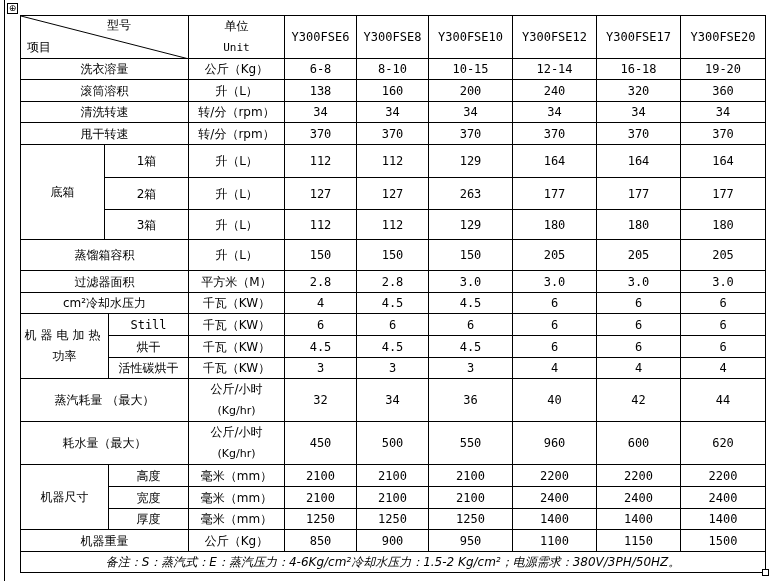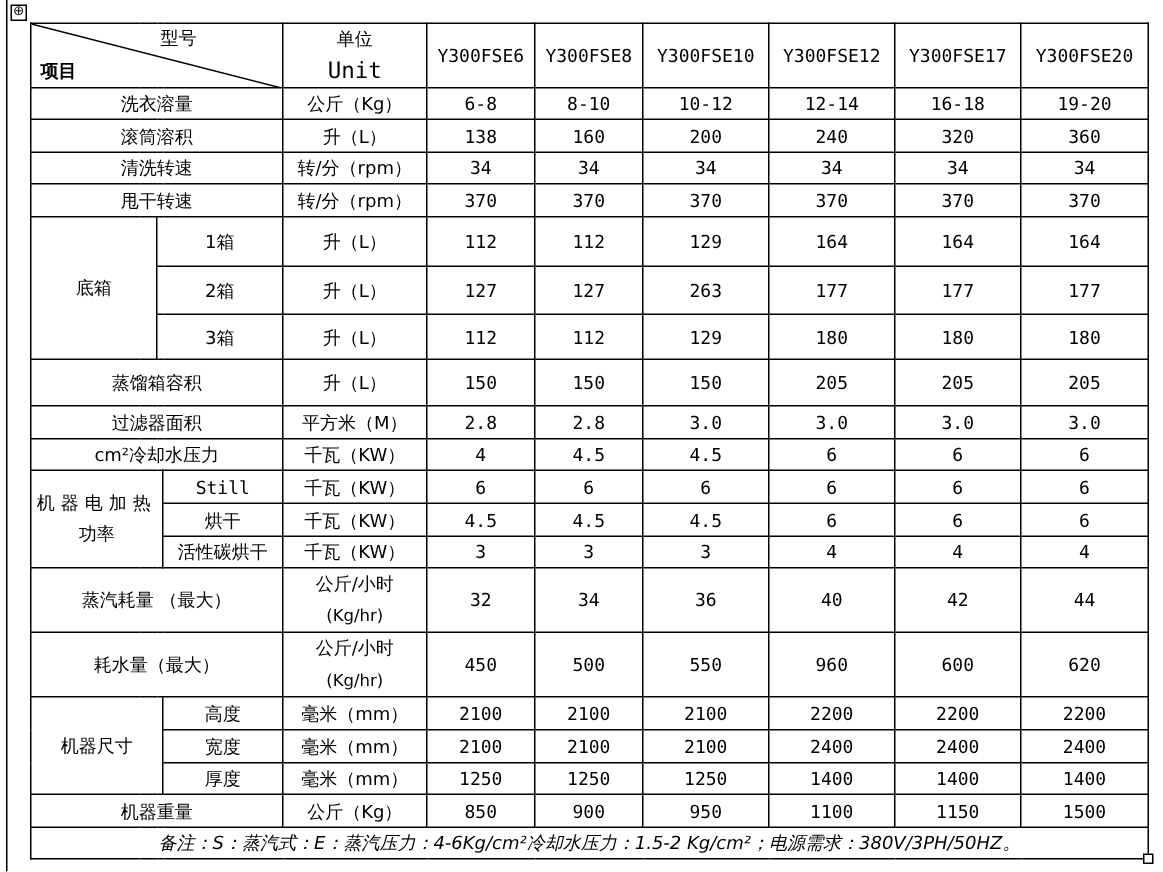--- a/index.html
+++ b/index.html
@@ -10,21 +10,21 @@
                  box-sizing:border-box; font-size:9px; line-height:9px; text-align:center; background:#fff; }
   .resize-handle { position:absolute; left:762px; top:569px; width:7px; height:7px; border:1px solid #000; box-sizing:border-box; background:#fff; }
   table.spec { position:absolute; left:20px; top:15px; border-collapse:collapse; table-layout:fixed; width:745px; }
   table.spec td { border:1px solid #000; padding:0; text-align:center; vertical-align:middle;
                   font-size:12px; line-height:14px; white-space:nowrap; overflow:hidden; }
   td.mono { font-family:"DejaVu Sans Mono", "Liberation Mono", monospace; font-size:11px; }
   td.left { text-align:left; padding-left:6px; }
   .diag { position:relative;margin-left:33px; }
   .diag svg { position:absolute; left:0; top:0; }
   .diag .tl { position:absolute; left:86px; top:2px; font-size:12px; }
-  .diag .bl { position:absolute; left:6px; top:24px; font-size:12px;font-weight:bold; }
+  .diag .bl { position:absolute; left:6px; top:24px; font-size:12px; }
   .unit2 span { display:block; line-height:21px; }
   .note td { text-align:left; padding-left:6px; font-size:12px;font-style:italic; }
 </style>
 </head>
 <body>
 
 <div class="page-edge"></div>
 <div class="move-handle">⊕</div>
 
 <table class="spec">
@@ -46,36 +46,36 @@
       <tr style="height:43px">
     <td colspan="4" class="diag">
       <svg width="168" height="43">
             <line x1="0" y1="0" x2="168" y2="43" stroke="#000" stroke-width="1"></line>
           </svg>
       <span class="tl">型号</span>
       <span class="bl">项目</span>
     </td>
     <td class="unit2">
       <span>单位</span>
-      <span class="mono" style="font-family:'DejaVu Sans Mono',monospace;font-size:15px">Unit</span>
+      <span class="mono" style="font-family:'DejaVu Sans Mono',monospace;font-size:11px">Unit</span>
     </td>
     <td class="mono">Y300FSE6</td>
     <td class="mono">Y300FSE8</td>
     <td class="mono">Y300FSE10</td>
     <td class="mono">Y300FSE12</td>
     <td class="mono">Y300FSE17</td>
     <td class="mono">Y300FSE20</td>
   </tr>
 
   <tr style="height:21px">
     <td colspan="4">洗衣溶量</td>
     <td>公斤（Kg）</td>
     <td class="mono">6-8</td>
     <td class="mono">8-10</td>
-    <td class="mono">10-12</td>
+    <td class="mono">10-15</td>
     <td class="mono">12-14</td>
     <td class="mono">16-18</td>
     <td class="mono">19-20</td>
   </tr>
 
   <tr style="height:22px">
     <td colspan="4">滚筒溶积</td>
     <td>升（L）</td>
     <td class="mono">138</td>
     <td class="mono">160</td>

